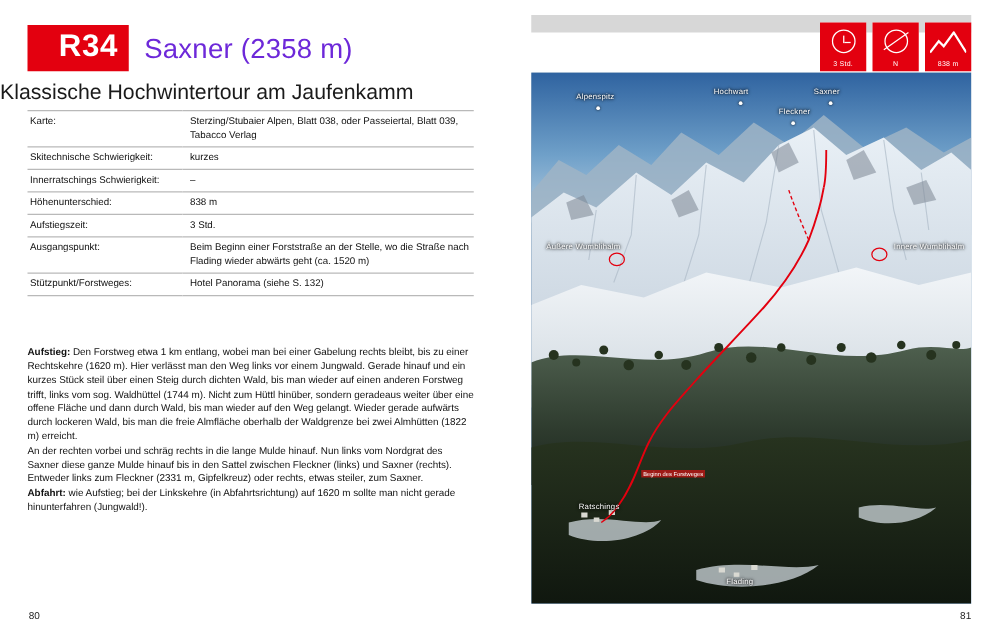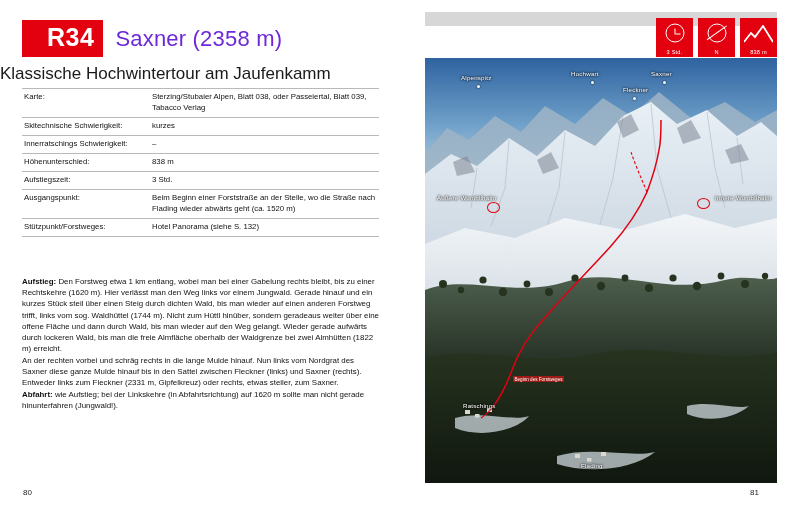--- a/index.html
+++ b/index.html
@@ -92,21 +92,21 @@
   .body-text p { margin: 0 0 0.5px 0; }
   .body-text b { font-weight: bold; }
 
   .folio {
     position: absolute;
     bottom: 17px;
     font-size: 8px;
     color: #222;
   }
   .folio.left { left: 23px; }
-  .folio.right { right: 41px; margin-left: 44px; }
+  .folio.right { right: 23px; margin-left: 44px; }
 
   
   .right-page {
     position: absolute;
     left: 400px; top: 0;
     width: 400px; height: 514px;
     background: #ffffff;
   }
   .top-bar {
     position: absolute;

